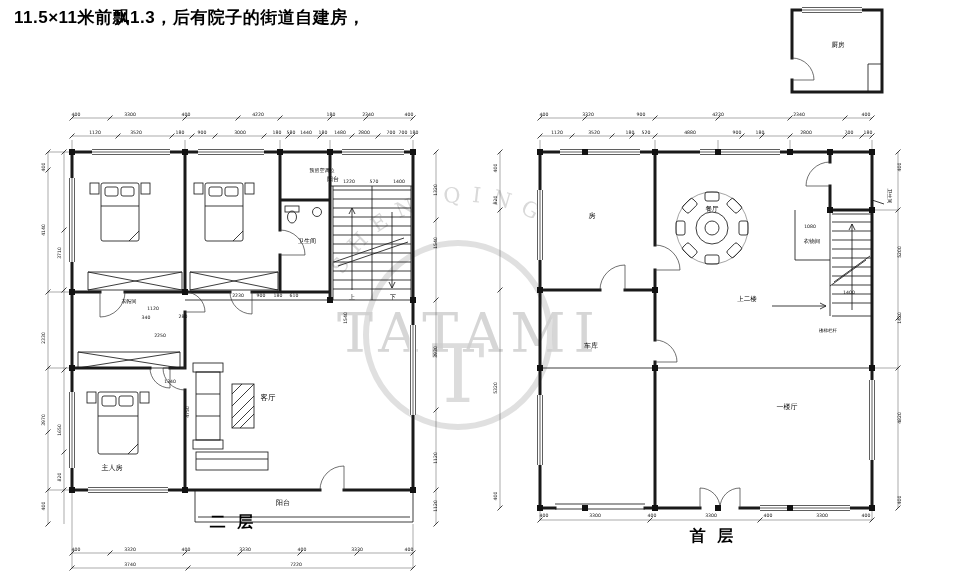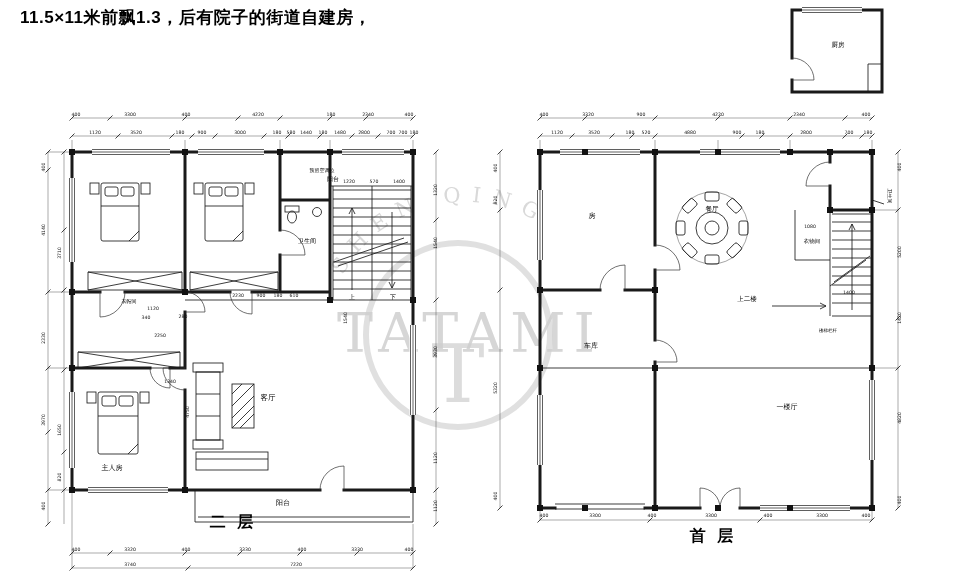--- a/index.html
+++ b/index.html
@@ -1,19 +1,19 @@
 <!DOCTYPE html>
 <html><head>
 <meta charset="utf-8">
 <style>
   *{box-sizing:border-box}
   html,body{margin:0;padding:0;background:#fff}
   .page{position:relative;width:960px;height:583px;background:#fff;overflow:hidden;
         font-family:"Liberation Sans","DejaVu Sans",sans-serif}
-  .title{position:absolute;left:20px;top:6px;font-size:17px;font-weight:600;color:#000;letter-spacing:.5px}
+  .title{position:absolute;left:14px;top:6px;font-size:17px;font-weight:600;color:#000;letter-spacing:.5px}
   svg.canvas{position:absolute;left:0;top:0}
   .wall{stroke:#1a1a1a;stroke-width:3;fill:none;stroke-linecap:square}
   .thin{stroke:#1a1a1a;stroke-width:.85;fill:none}
   .s1{stroke:#1a1a1a;stroke-width:.85;fill:none}
   .door{stroke:#333;stroke-width:.7;fill:none}
   .lite{stroke:#666;stroke-width:.6;fill:none}
   .dimline{stroke:#555;stroke-width:.5;fill:none}
   .tick{stroke:#111;stroke-width:.8;fill:none}
   .col{fill:#111;stroke:none}
   .winbox{fill:#fff;stroke:none}

